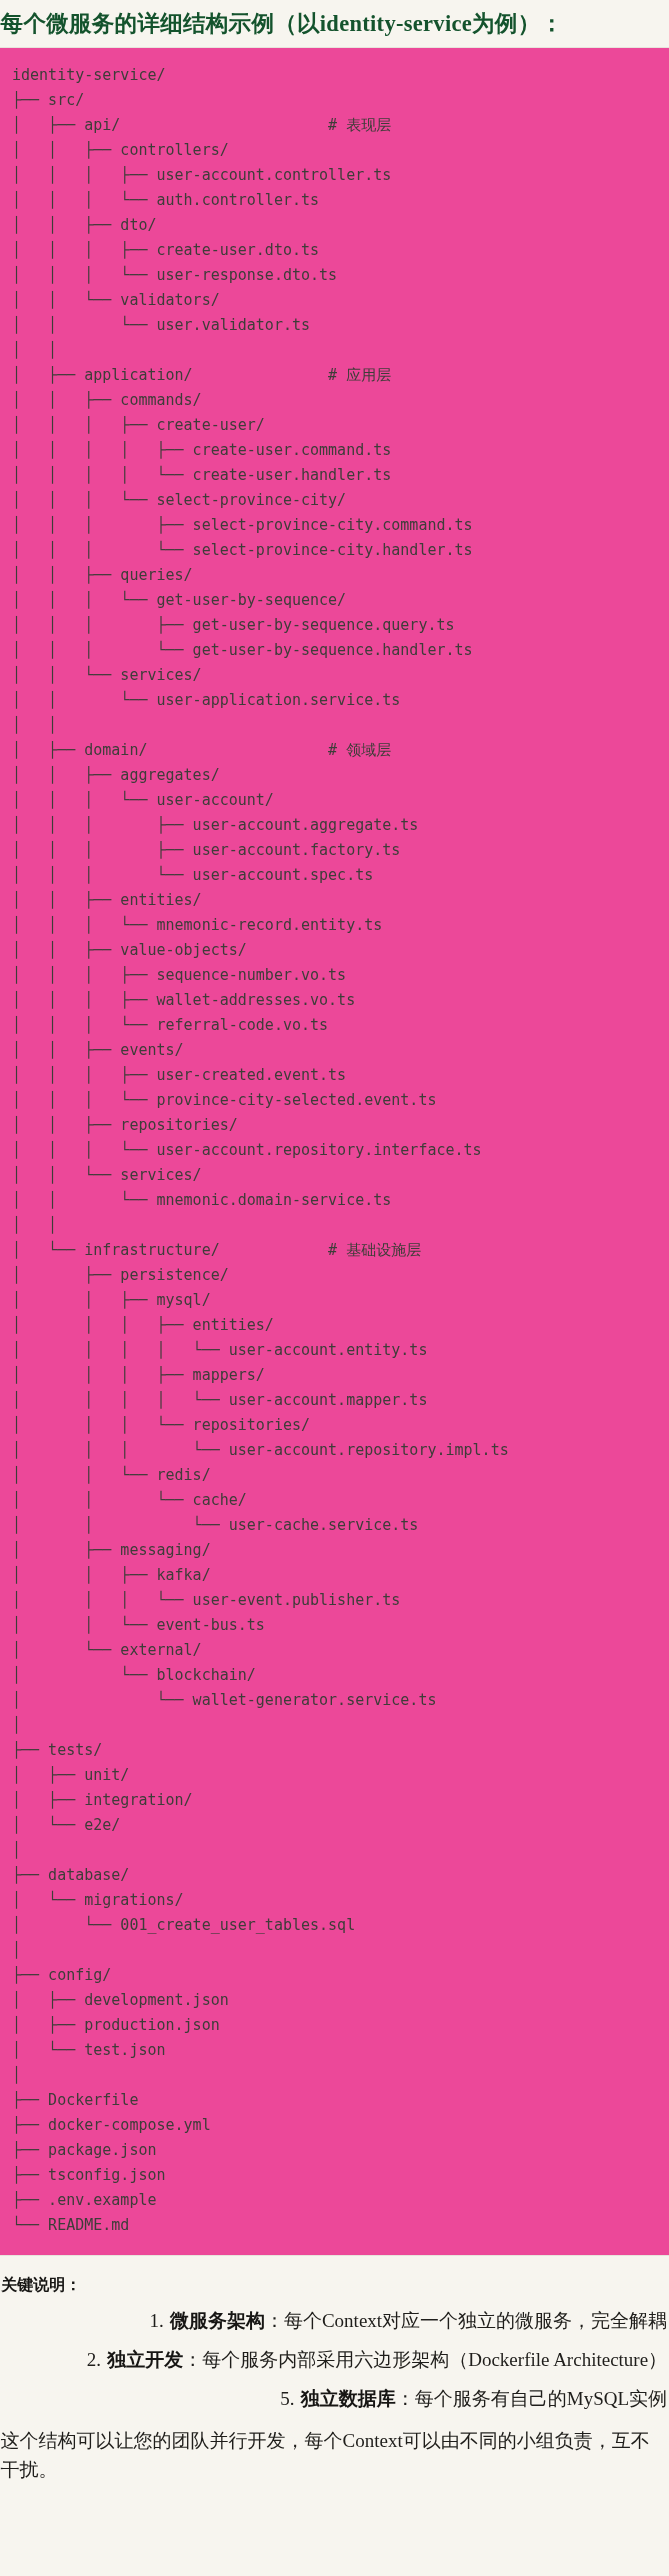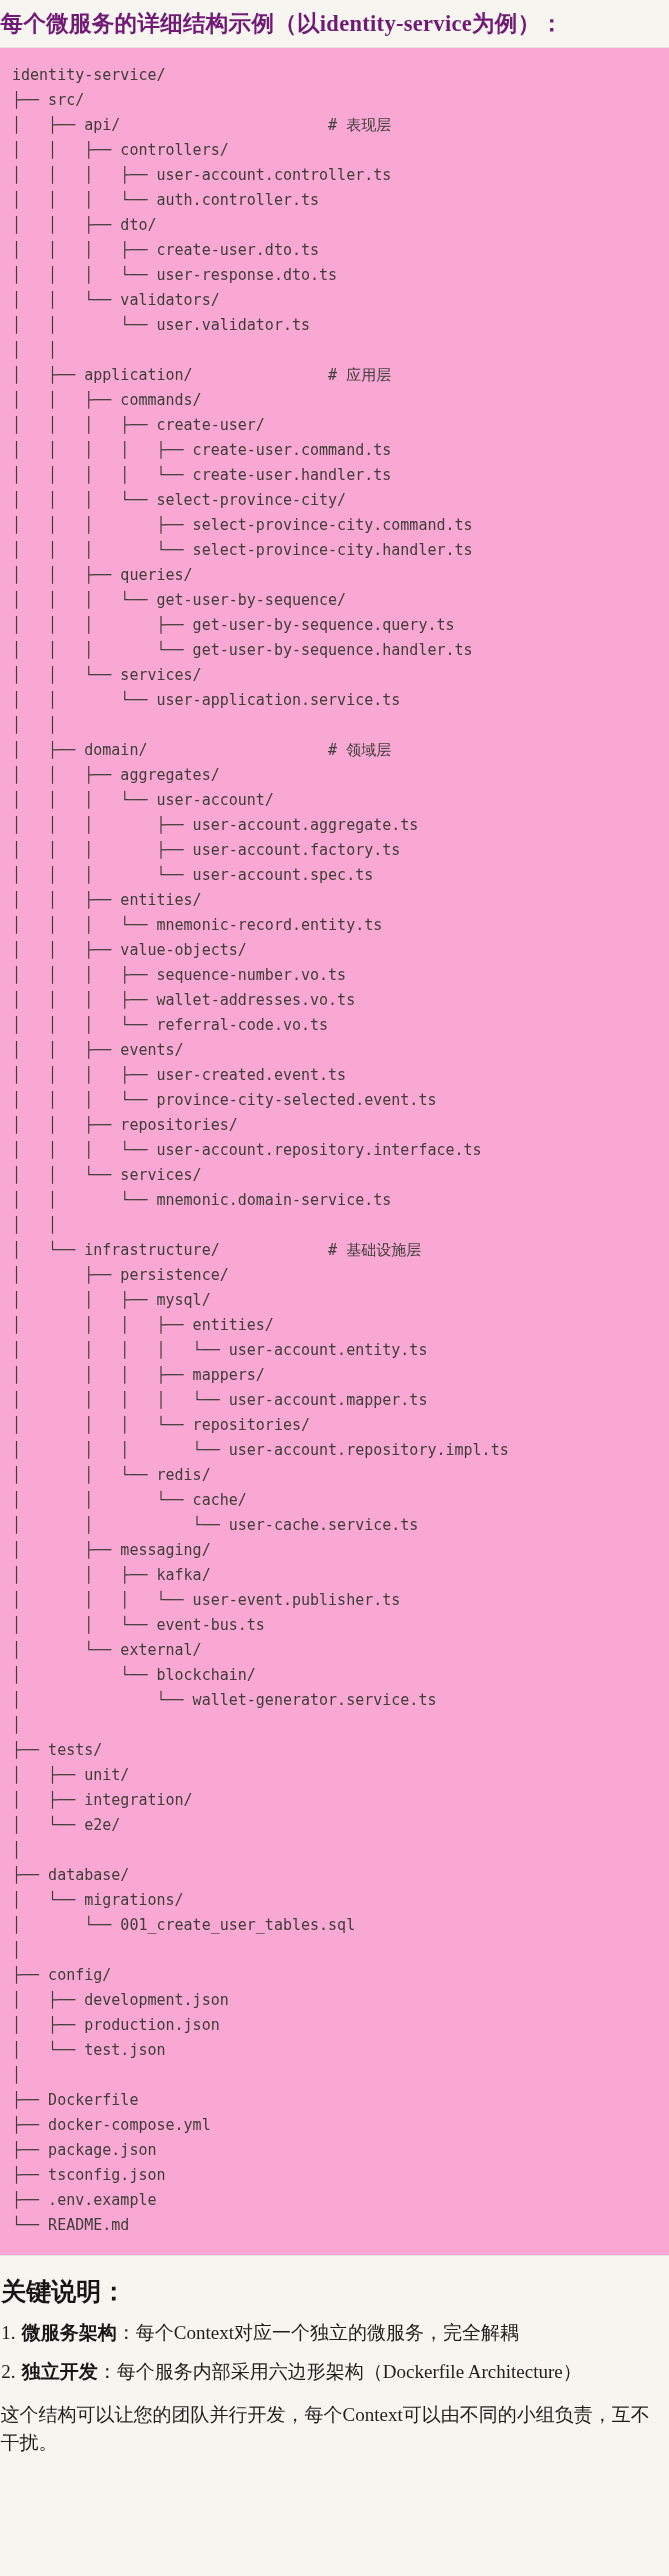--- a/index.html
+++ b/index.html
@@ -12,55 +12,56 @@
     box-sizing:border-box;
     padding-bottom:7.5px;
   }
   .page { width:669px; }
 
   .doc-title {
     margin:7.5px 1.3px 0 0.6px;
     font-size:22.5px;
     line-height:1.38;
     font-weight:700;
-    color:#701a75;
+    color:#14532d;
     letter-spacing:0.3px;
   }
 
   .code-block {
     margin-top:8.1px;
-    background:#f9a8d4;
+    background:#ec4899;
     border-top:0.6px solid #e7e4db;
     border-bottom:0.6px solid #e7e4db;
     padding:15.6px 10px 17px 12px;
     overflow:hidden;
   }
   .code-block pre {
     margin:0;
     font-family:"DejaVu Sans Mono", monospace;
     font-size:15px;
     line-height:25px;
     color:#3e3d39;
     white-space:pre;
   }
 
   .notes-heading {
     margin:17.5px 1.9px 0 1.3px;
-    font-size:25px;
+    font-size:16px;
     line-height:1.4;
     font-weight:700;
     color:#171614;
   }
 
   .notes-list { margin:3.8px 0 0 0; padding:0; list-style:none; }
   .note-item {
     margin:10.6px 1.9px 0 1.3px;
     font-size:19px;
     line-height:1.5;
     font-weight:400;
+    text-align:right;
   }
   .note-item .note-num { margin-right:6.3px; }
   .note-item .note-term { font-weight:700; color:#171614; }
 
   .footer-note {
     margin:13.8px 1.3px 0 0.6px;
     font-size:19px;
     line-height:1.5;
   }
 </style>
@@ -168,20 +169,23 @@
     <div class="note-item">
       <span class="note-num">1.</span><span class="note-term">微服务架构</span><span class="note-desc">：每个Context对应一个独立的微服务，完全解耦</span>
     </div>
 
     <div class="note-item">
       <span class="note-num">2.</span><span class="note-term">独立开发</span><span class="note-desc">：每个服务内部采用六边形架构（Dockerfile Architecture）</span>
     </div>
 
 
 
+    <div class="note-item">
+      <span class="note-num">5.</span><span class="note-term">独立数据库</span><span class="note-desc">：每个服务有自己的MySQL实例</span>
+    </div>
 
 
   </div>
 
   <p class="footer-note">这个结构可以让您的团队并行开发，每个Context可以由不同的小组负责，互不干扰。</p>
 
 </div>
 
 
 </body></html>

